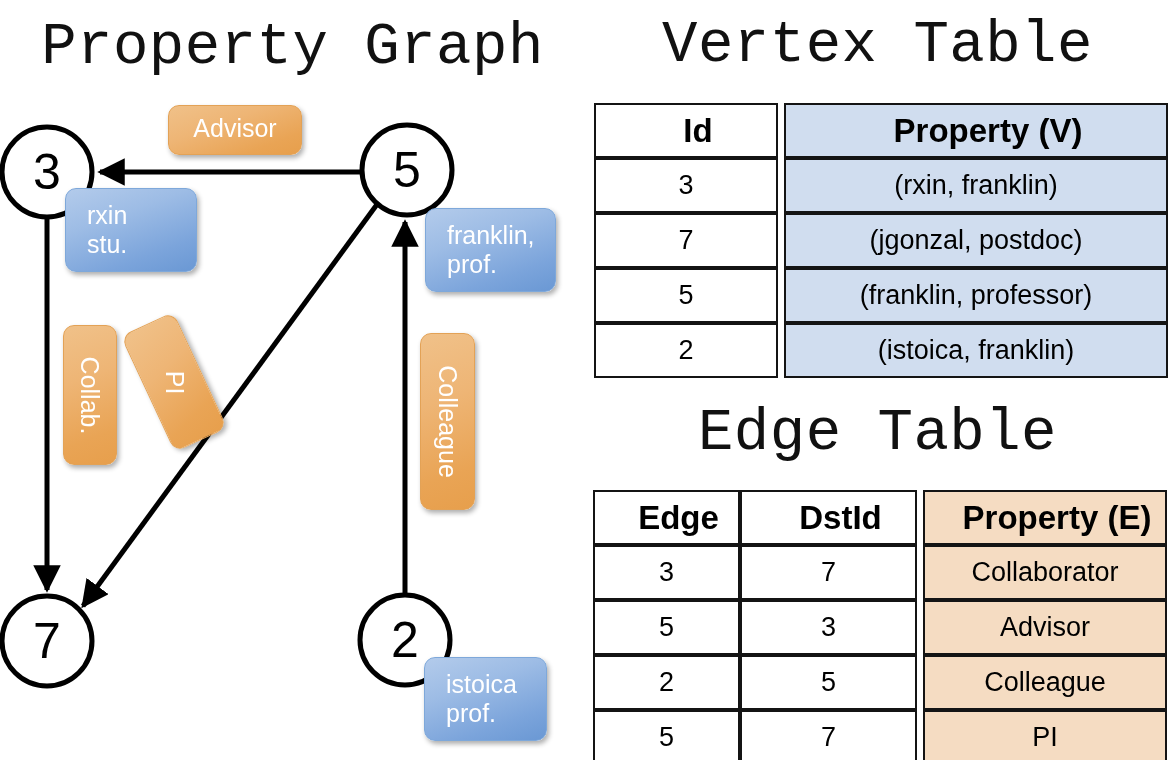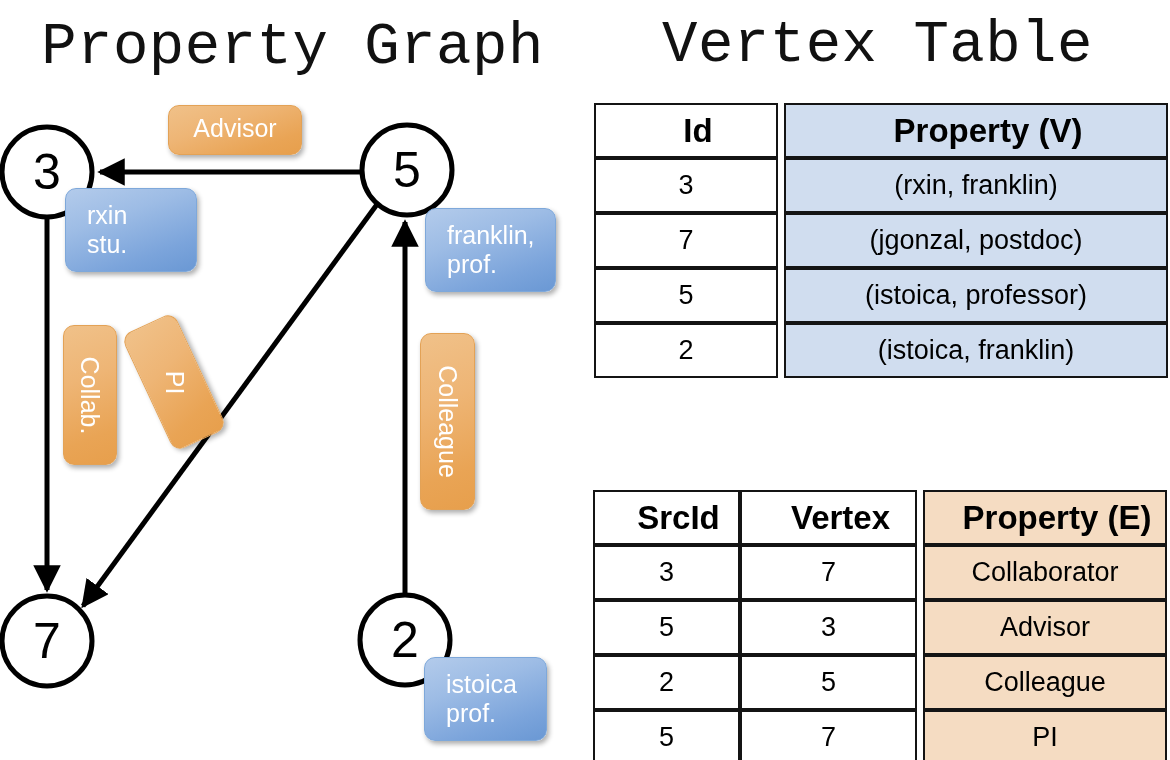--- a/index.html
+++ b/index.html
@@ -233,42 +233,43 @@
         <td class="prop-v">(rxin, franklin)</td>
       </tr>
       <tr>
         <td>7</td>
         <td class="gapcol"></td>
         <td class="prop-v">(jgonzal, postdoc)</td>
       </tr>
       <tr>
         <td>5</td>
         <td class="gapcol"></td>
-        <td class="prop-v">(istoica, professor)</td>
+        <td class="prop-v">(franklin, professor)</td>
       </tr>
       <tr>
         <td>2</td>
         <td class="gapcol"></td>
         <td class="prop-v">(istoica, franklin)</td>
       </tr>
     </tbody>
   </table>
 
+  <div class="section-title" id="title-edge-table">Edge Table</div>
 
   <table class="data-table" id="edge-table">
     <colgroup>
       <col style="width:147px;">
       <col style="width:177px;">
       <col style="width:6px;">
       <col style="width:244px;">
     </colgroup>
     <thead>
       <tr>
-        <th>SrcId</th>
-        <th>Vertex</th>
+        <th>Edge</th>
+        <th>DstId</th>
         <td class="gapcol"></td>
         <th class="prop-e">Property (E)</th>
       </tr>
     </thead>
     <tbody>
       <tr>
         <td>3</td>
         <td>7</td>
         <td class="gapcol"></td>
         <td class="prop-e">Collaborator</td>

